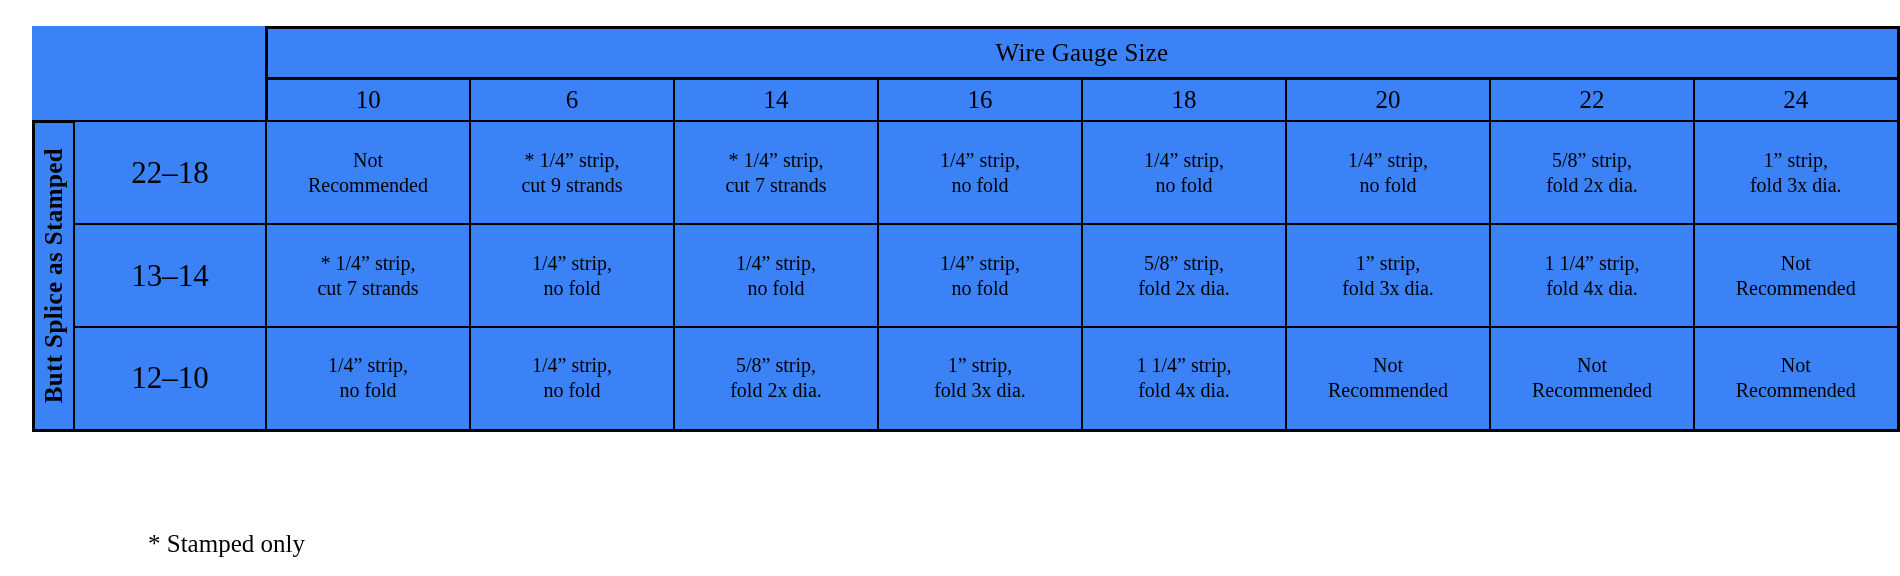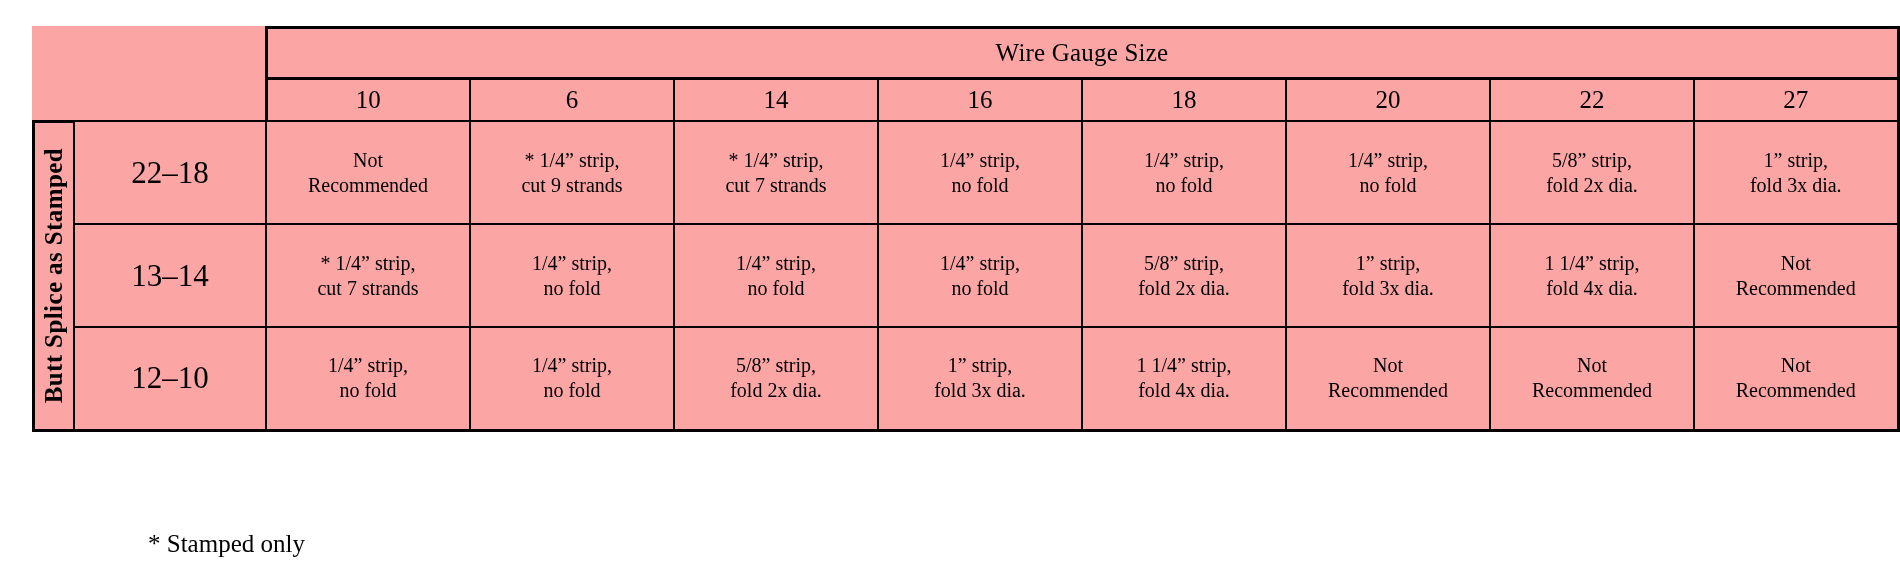--- a/index.html
+++ b/index.html
@@ -26,21 +26,21 @@
   
   .tbl-wrap {
     position: absolute;
     left: 32px;
     top: 26px;
   }
 
   table.matrix {
     border-collapse: collapse;
     table-layout: fixed;
-    background: #fca5a5;
+    background: #3b82f6;
   }
 
   table.matrix td,
   table.matrix th {
     padding: 0;
     margin: 0;
     font-weight: normal;
     vertical-align: middle;
     text-align: center;
     color: #000;
@@ -151,21 +151,21 @@
         <tr>
           <td class="gap-cell"></td>
           <td class="gap-cell"></td>
           <td class="colhead first">10</td>
           <td class="colhead">6</td>
           <td class="colhead">14</td>
           <td class="colhead">16</td>
           <td class="colhead">18</td>
           <td class="colhead">20</td>
           <td class="colhead">22</td>
-          <td class="colhead last">27</td>
+          <td class="colhead last">24</td>
         </tr>
 
         <tr class="datarow">
           <td class="vertlabel" rowspan="3">
             <span class="vtext">Butt Splice as Stamped</span>
           </td>
           <td class="rowlbl">22–18</td>
 
           <td class="cell">
             <span class="ln">Not</span>

